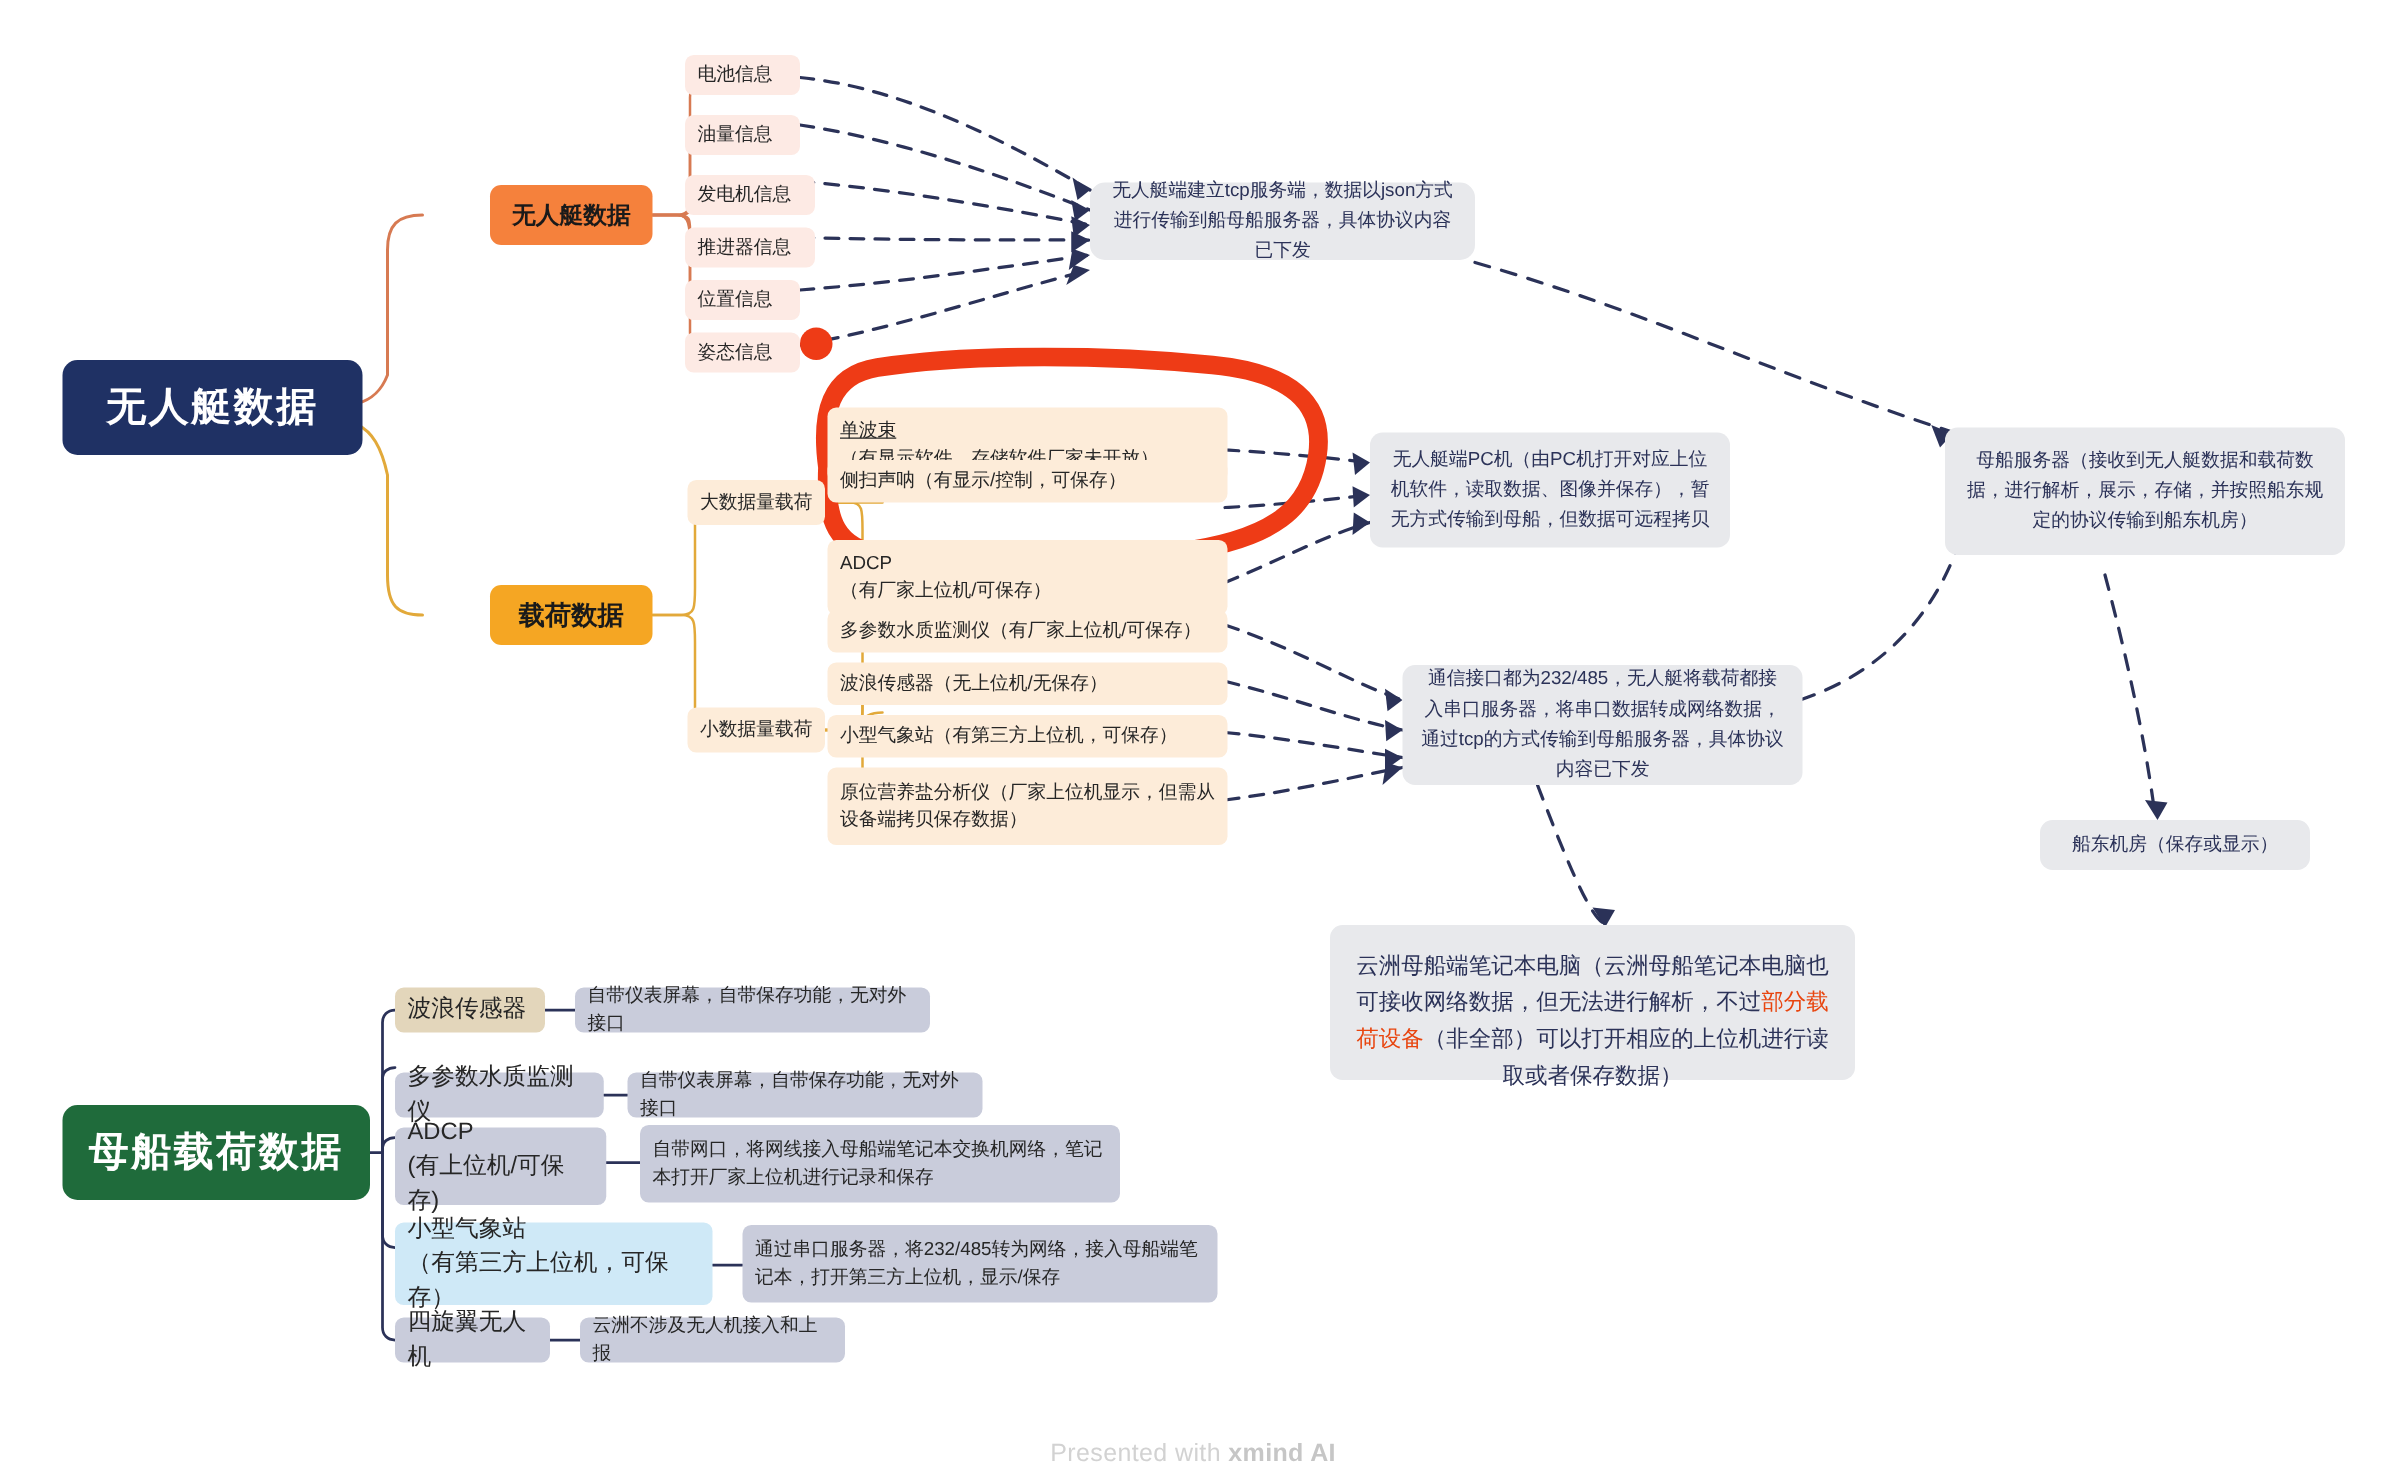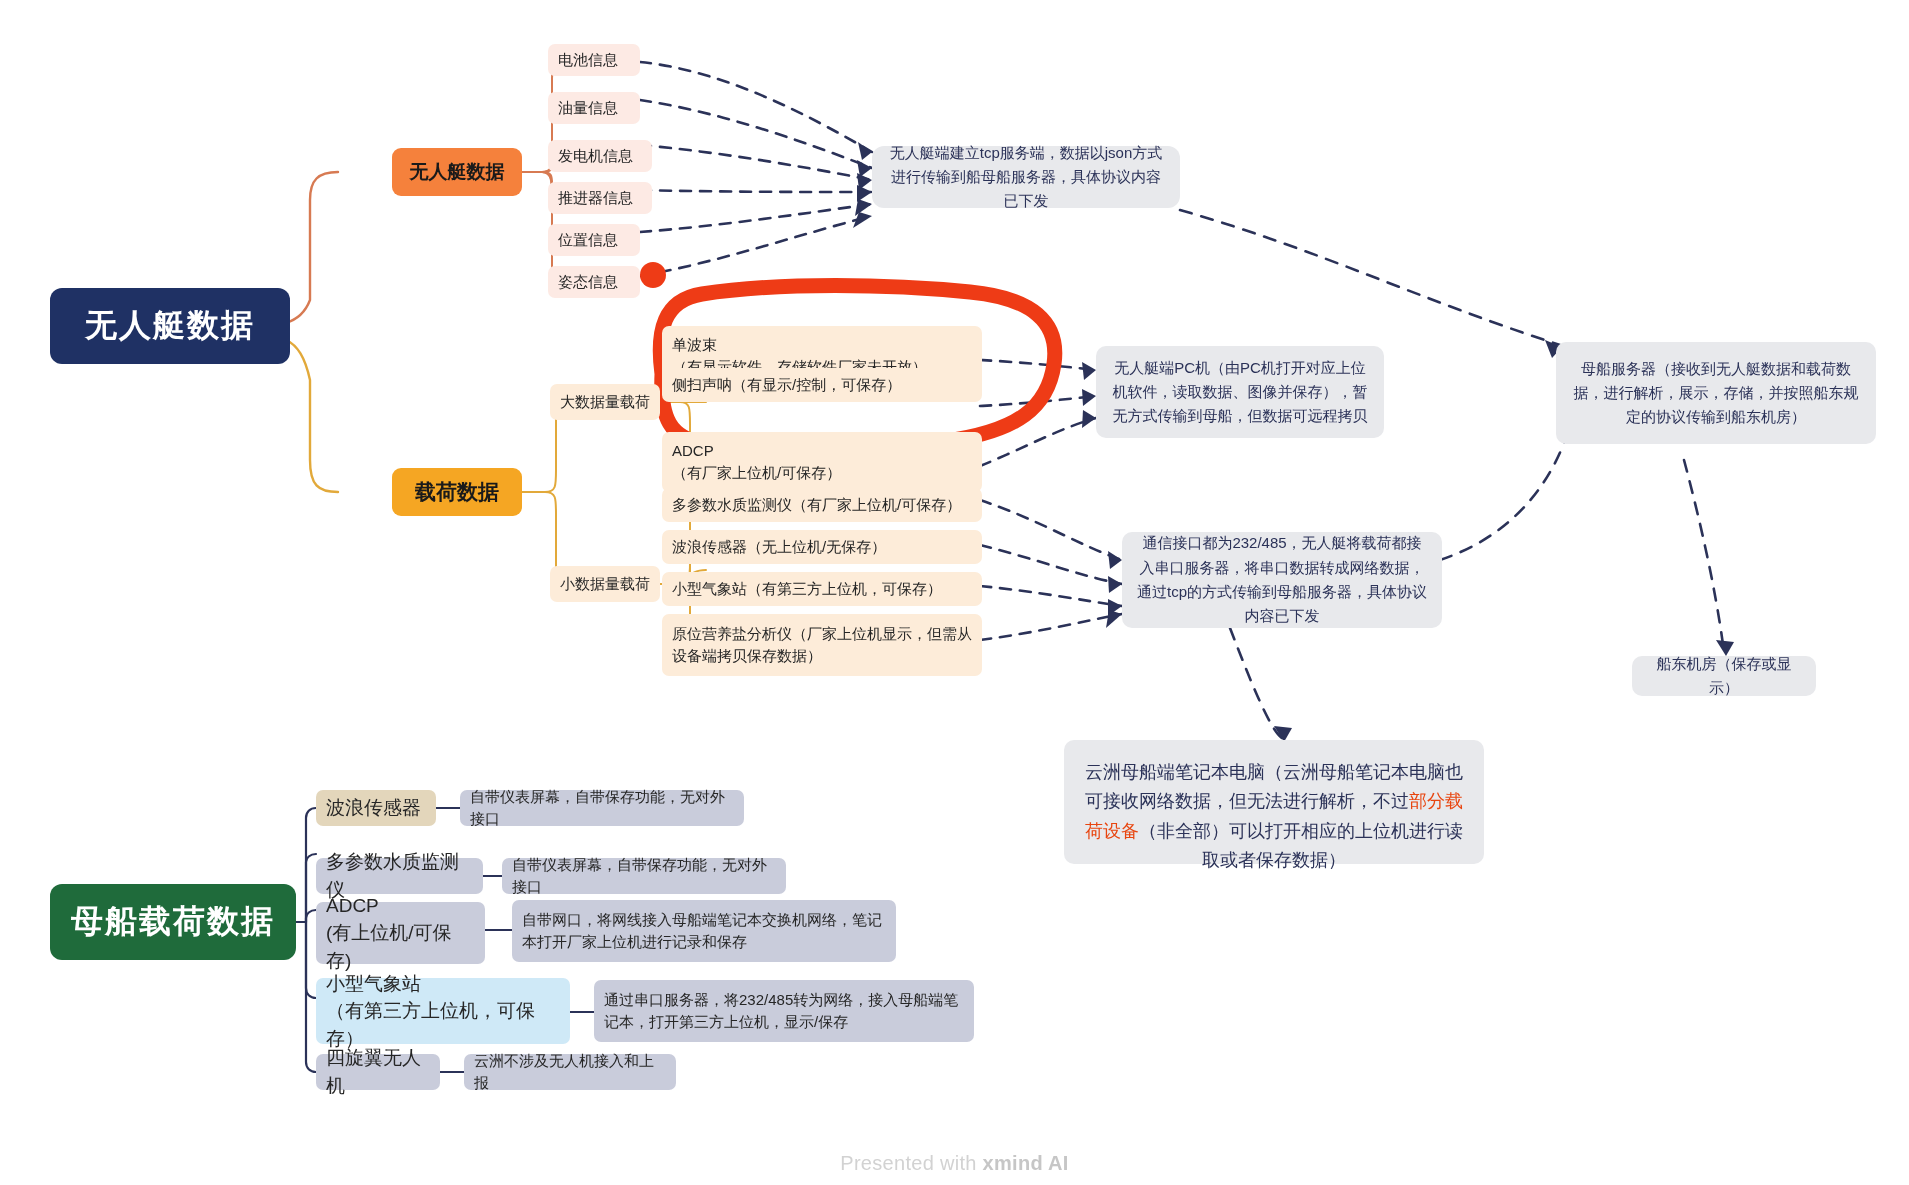--- a/index.html
+++ b/index.html
@@ -193,21 +193,21 @@
   <div class="node leaf leaf-pink" style="left:548px;top:182px;width:104px;height:32px;font-size:15px;">
     <span>推进器信息</span>
   </div>
   <div class="node leaf leaf-pink" style="left:548px;top:224px;width:92px;height:32px;font-size:15px;">
     <span>位置信息</span>
   </div>
   <div class="node leaf leaf-pink" style="left:548px;top:266px;width:92px;height:32px;font-size:15px;">
     <span>姿态信息</span>
   </div>
 
-  <div class="node leaf leaf-peach" style="left:662px;top:326px;width:320px;height:60px;font-size:15px;align-items:center;">
+  <div class="node leaf leaf-peach" style="left:662px;top:326px;width:320px;height:60px;font-size:15px;align-items:center;text-decoration:underline;">
     <span>单波束
 （有显示软件，存储软件厂家未开放）</span>
   </div>
   <div class="node leaf leaf-peach" style="left:662px;top:368px;width:320px;height:34px;font-size:15px;">
     <span>侧扫声呐（有显示/控制，可保存）</span>
   </div>
   <div class="node leaf leaf-peach" style="left:662px;top:432px;width:320px;height:60px;font-size:15px;">
     <span>ADCP
 （有厂家上位机/可保存）</span>
   </div>
@@ -234,21 +234,21 @@
   </div>
 
   <div class="node note" style="left:1122px;top:532px;width:320px;height:96px;font-size:15px;">
     <span>通信接口都为232/485，无人艇将载荷都接入串口服务器，将串口数据转成网络数据，通过tcp的方式传输到母船服务器，具体协议内容已下发</span>
   </div>
 
   <div class="node note" style="left:1556px;top:342px;width:320px;height:102px;font-size:15px;">
     <span>母船服务器（接收到无人艇数据和载荷数据，进行解析，展示，存储，并按照船东规定的协议传输到船东机房）</span>
   </div>
 
-  <div class="node note" style="left:1632px;top:656px;width:184px;height:40px;font-size:15px;">
+  <div class="node note" style="left:1632px;top:656px;width:216px;height:40px;font-size:15px;">
     <span>船东机房（保存或显示）</span>
   </div>
 
   <div class="node note" style="left:1064px;top:740px;width:420px;height:124px;font-size:18px;">
     <span>
       <span>云洲母船端笔记本电脑（云洲母船笔记本电脑也可接收网络数据，但无法进行解析，不过</span><span class="hl">部分载荷设备</span><span>（非全部）可以打开相应的上位机进行读取或者保存数据）</span>
     </span>
   </div>
 
   <div class="node leaf leaf-tan" style="left:316px;top:790px;width:120px;height:36px;font-size:19px;">

